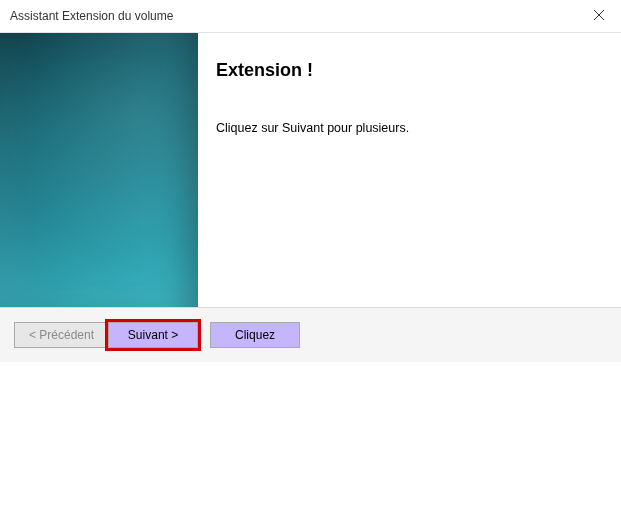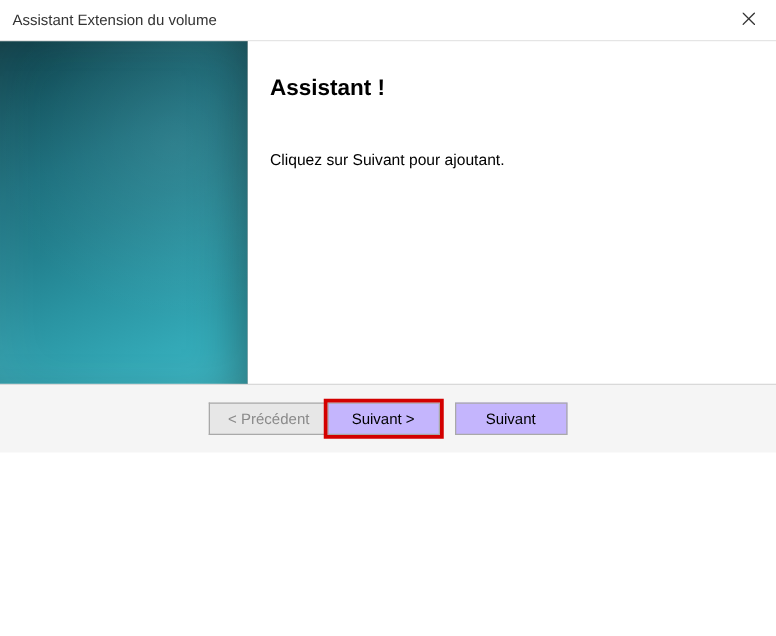--- a/index.html
+++ b/index.html
@@ -75,21 +75,21 @@
     margin: 2px 0 36px 0;
     font-family: Arial, sans-serif;
   }
   .content p.desc { margin: 0 0 40px 0; }
   .content p.hint { margin: 0; }
   .footer {
     border-top: 1px solid #d9d9d9;
     background: #f5f5f5;
     padding: 14px 14px 14px 14px;
     display: flex;
-    justify-content: center;
+    justify-content: flex-start;
     gap: 12px;
   }
   .btn-pair { display: flex; }
   button.wiz {
     height: 26px;
     min-width: 90px;
     padding: 0 14px;
     font-size: 12px;
     font-family: inherit;
     border: 1px solid #a9a9a9;
@@ -125,26 +125,26 @@
         </svg>
       </span>
     </div>
   </div>
 
   <div class="divider"></div>
 
   <div class="body">
     <div class="side-art"></div>
     <div class="content">
-      <h1>Assistant !</h1>
-      <p class="hint">Cliquez sur Suivant pour ajoutant.</p>
+      <h1>Extension !</h1>
+      <p class="hint">Cliquez sur Suivant pour plusieurs.</p>
     </div>
   </div>
 
   <div class="footer">
     <div class="btn-pair">
       <button class="wiz" disabled="">&lt; Précédent</button>
       <button class="wiz highlight-next">Suivant &gt;</button>
     </div>
-    <button class="wiz cancel">Suivant</button>
+    <button class="wiz cancel">Cliquez</button>
   </div>
 
 </div>
 
 </body></html>

